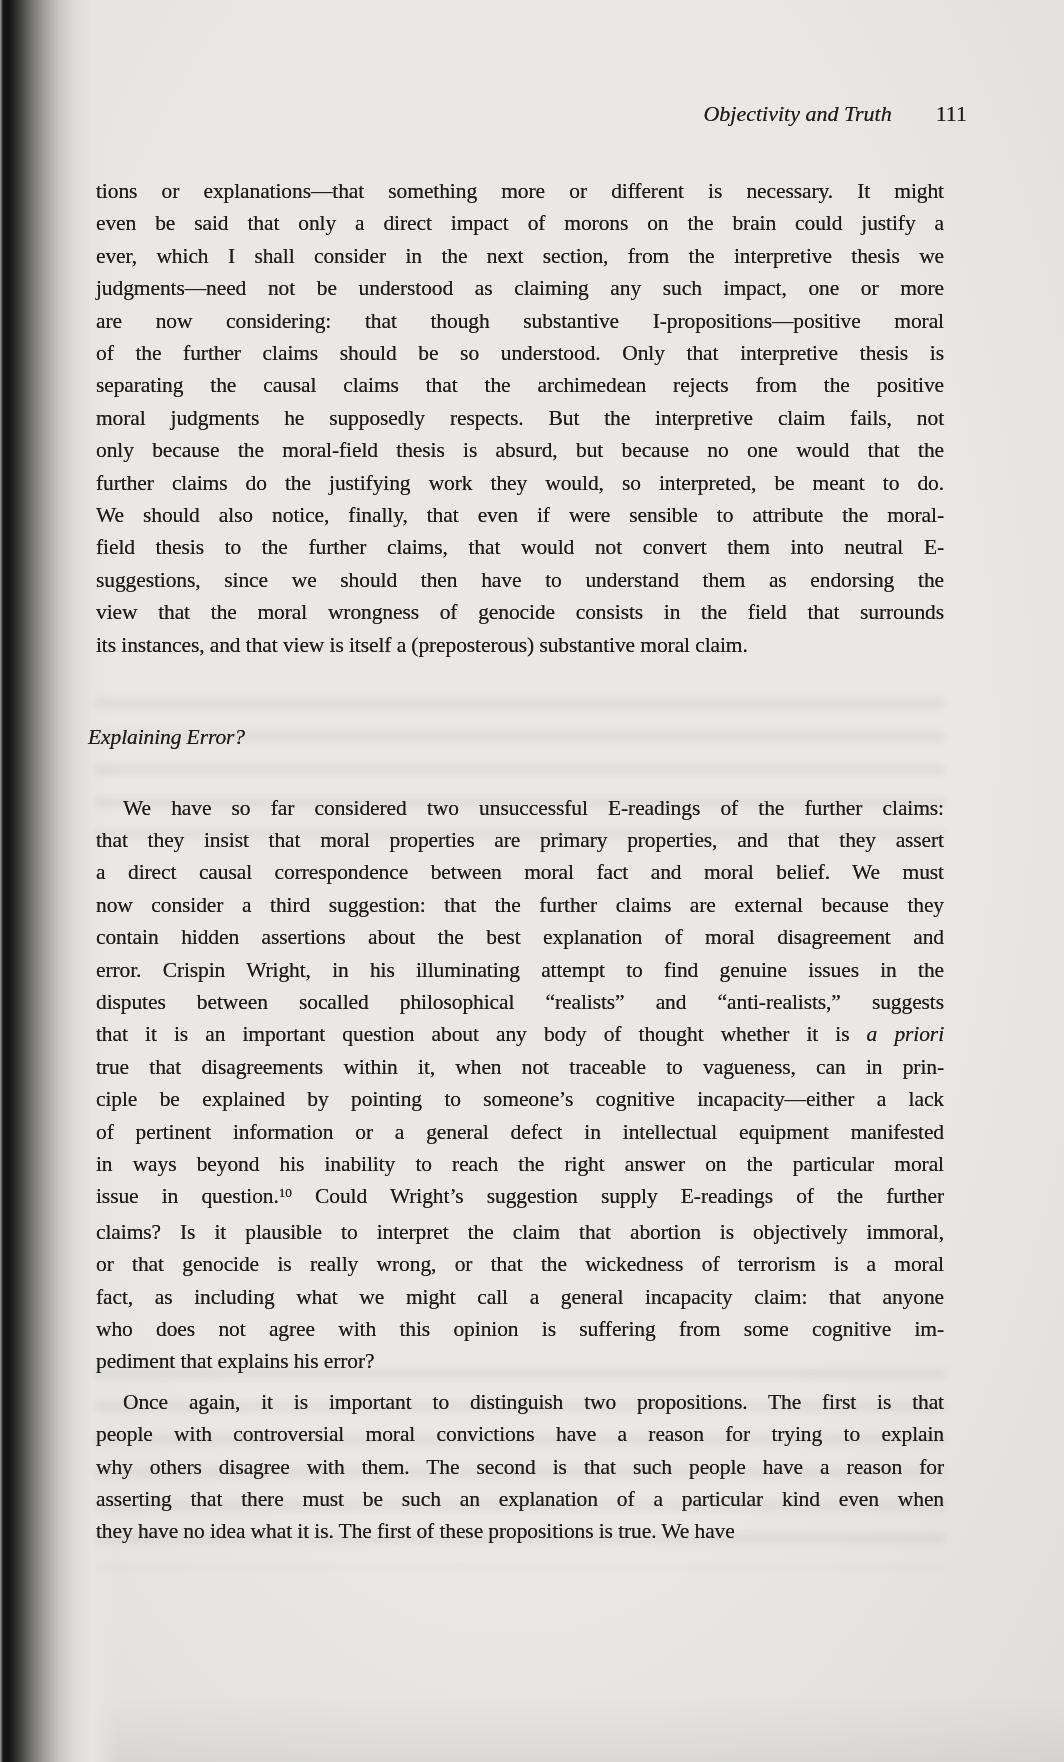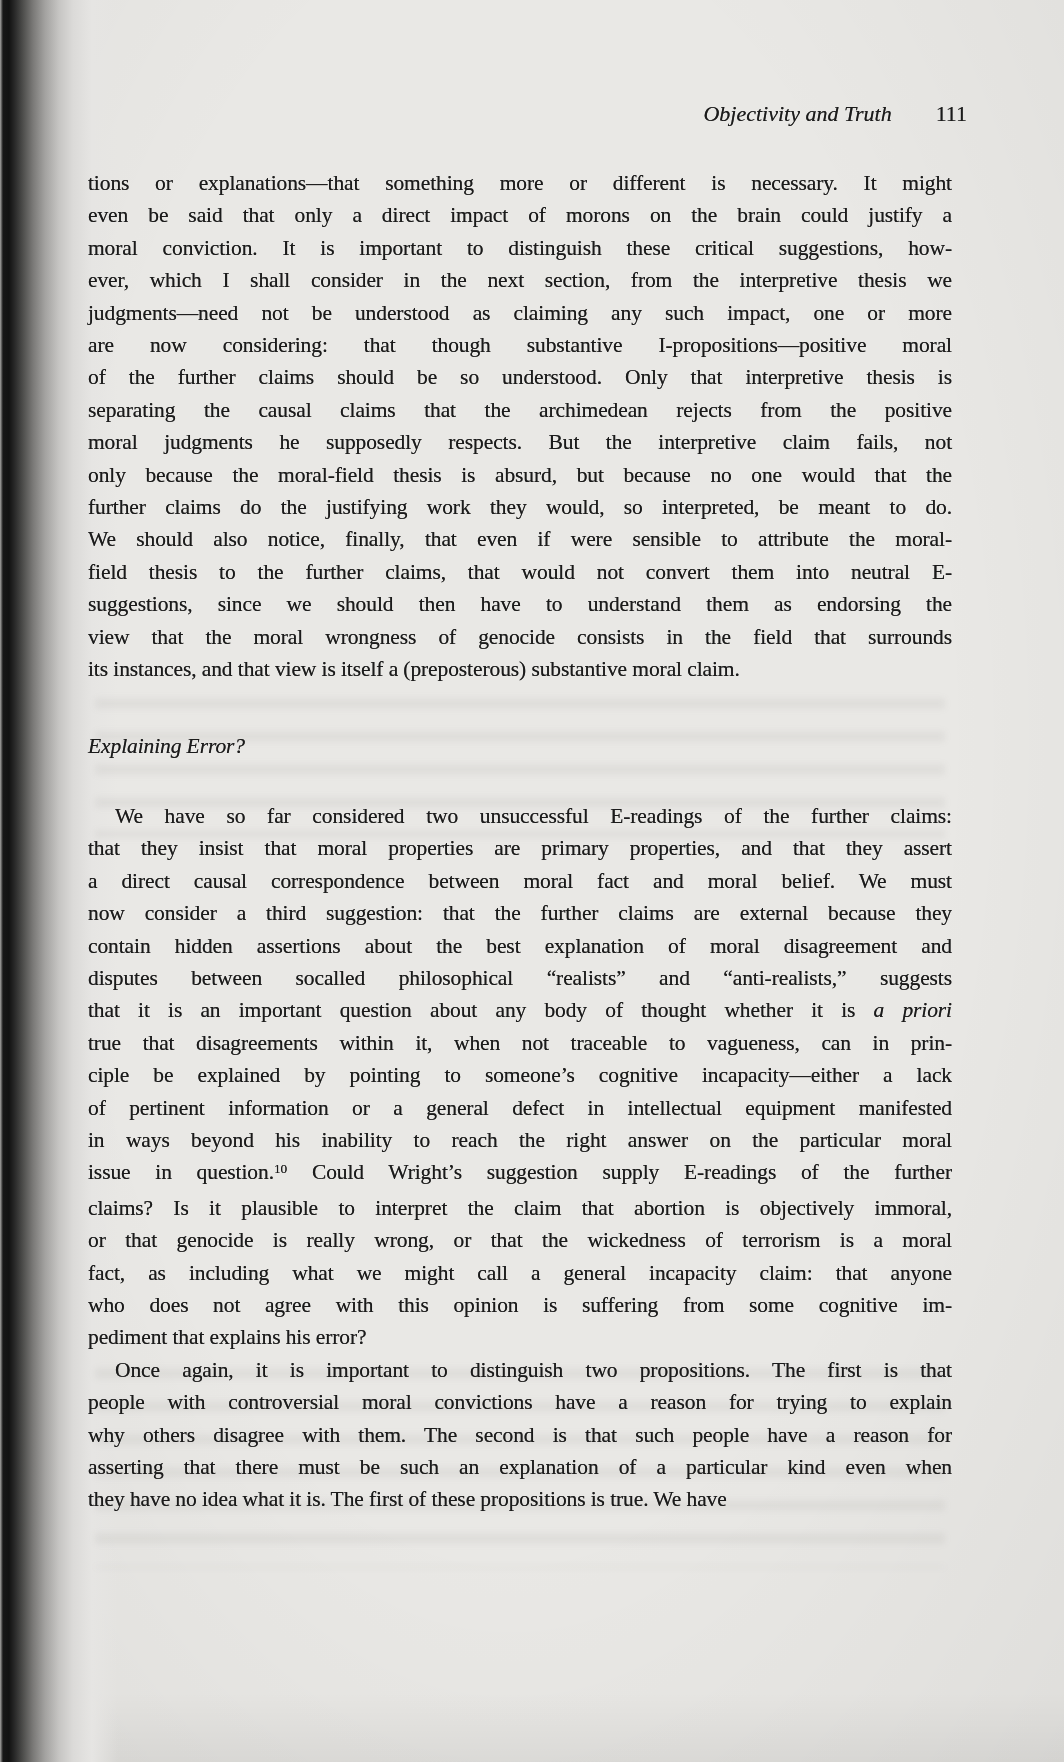--- a/index.html
+++ b/index.html
@@ -39,29 +39,29 @@
   .text-block {
     position: absolute;
     left: 88px;
     top: 167px;
     width: 864px;
     font-size: 21.5px;
     line-height: 32.4px;
     letter-spacing: -0.1px;
     text-shadow: 0 0 0.4px rgba(20,20,20,0.7);
   }
-  .paragraph { margin: 0; font-family: Liberation Serif, serif; }
+  .paragraph { margin: 8px; font-family: Liberation Serif, serif; }
   .line {
     text-align: justify;
     text-align-last: justify;
   }
   .paragraph .line:last-child { text-align-last: left; }
   .indent-first .line:first-child { text-indent: 27px; }
   .section-heading {
-    margin: 44px 0 38px 0;
+    margin: 60px 0 38px 0;
     font-size: 21.5px;
     font-weight: normal;
     font-style: italic;
     line-height: 32.4px;
   }
   .line sup {
     font-size: 0.62em;
     vertical-align: baseline;
     position: relative;
     top: -0.45em;
@@ -93,21 +93,20 @@
 
   <header class="running-head">
     <span class="running-title">Objectivity and Truth</span>
     <span class="page-number">111</span>
   </header>
 
   <main class="text-block">
     <div class="paragraph">
         <div class="line">tions or explanations—that something more or different is necessary. It might</div>
         <div class="line">even be said that only a direct impact of morons on the brain could justify a</div>
-        <div class="line">moral conviction. It is important to distinguish these critical suggestions, how-</div>
         <div class="line">ever, which I shall consider in the next section, from the interpretive thesis we</div>
         <div class="line">judgments—need not be understood as claiming any such impact, one or more</div>
         <div class="line">are now considering: that though substantive I-propositions—positive moral</div>
         <div class="line">of the further claims should be so understood. Only that interpretive thesis is</div>
         <div class="line">separating the causal claims that the archimedean rejects from the positive</div>
         <div class="line">moral judgments he supposedly respects. But the interpretive claim fails, not</div>
         <div class="line">only because the moral-field thesis is absurd, but because no one would that the</div>
         <div class="line">further claims do the justifying work they would, so interpreted, be meant to do.</div>
         <div class="line">We should also notice, finally, that even if were sensible to attribute the moral-</div>
         <div class="line">field thesis to the further claims, that would not convert them into neutral E-</div>
@@ -117,20 +116,21 @@
       </div>
 
     <h2 class="section-heading">Explaining Error?</h2>
 
     <div class="paragraph indent-first">
         <div class="line">We have so far considered two unsuccessful E-readings of the further claims:</div>
         <div class="line">that they insist that moral properties are primary properties, and that they assert</div>
         <div class="line">a direct causal correspondence between moral fact and moral belief. We must</div>
         <div class="line">now consider a third suggestion: that the further claims are external because they</div>
         <div class="line">contain hidden assertions about the best explanation of moral disagreement and</div>
+        <div class="line">error. Crispin Wright, in his illuminating attempt to find genuine issues in the</div>
         <div class="line">disputes between socalled philosophical “realists” and “anti-realists,” suggests</div>
         <div class="line">that it is an important question about any body of thought whether it is <i>a priori</i></div>
         <div class="line">true that disagreements within it, when not traceable to vagueness, can in prin-</div>
         <div class="line">ciple be explained by pointing to someone’s cognitive incapacity—either a lack</div>
         <div class="line">of pertinent information or a general defect in intellectual equipment manifested</div>
         <div class="line">in ways beyond his inability to reach the right answer on the particular moral</div>
         <div class="line">issue in question.<sup>10</sup> Could Wright’s suggestion supply E-readings of the further</div>
         <div class="line">claims? Is it plausible to interpret the claim that abortion is objectively immoral,</div>
         <div class="line">or that genocide is really wrong, or that the wickedness of terrorism is a moral</div>
         <div class="line">fact, as including what we might call a general incapacity claim: that anyone</div>

